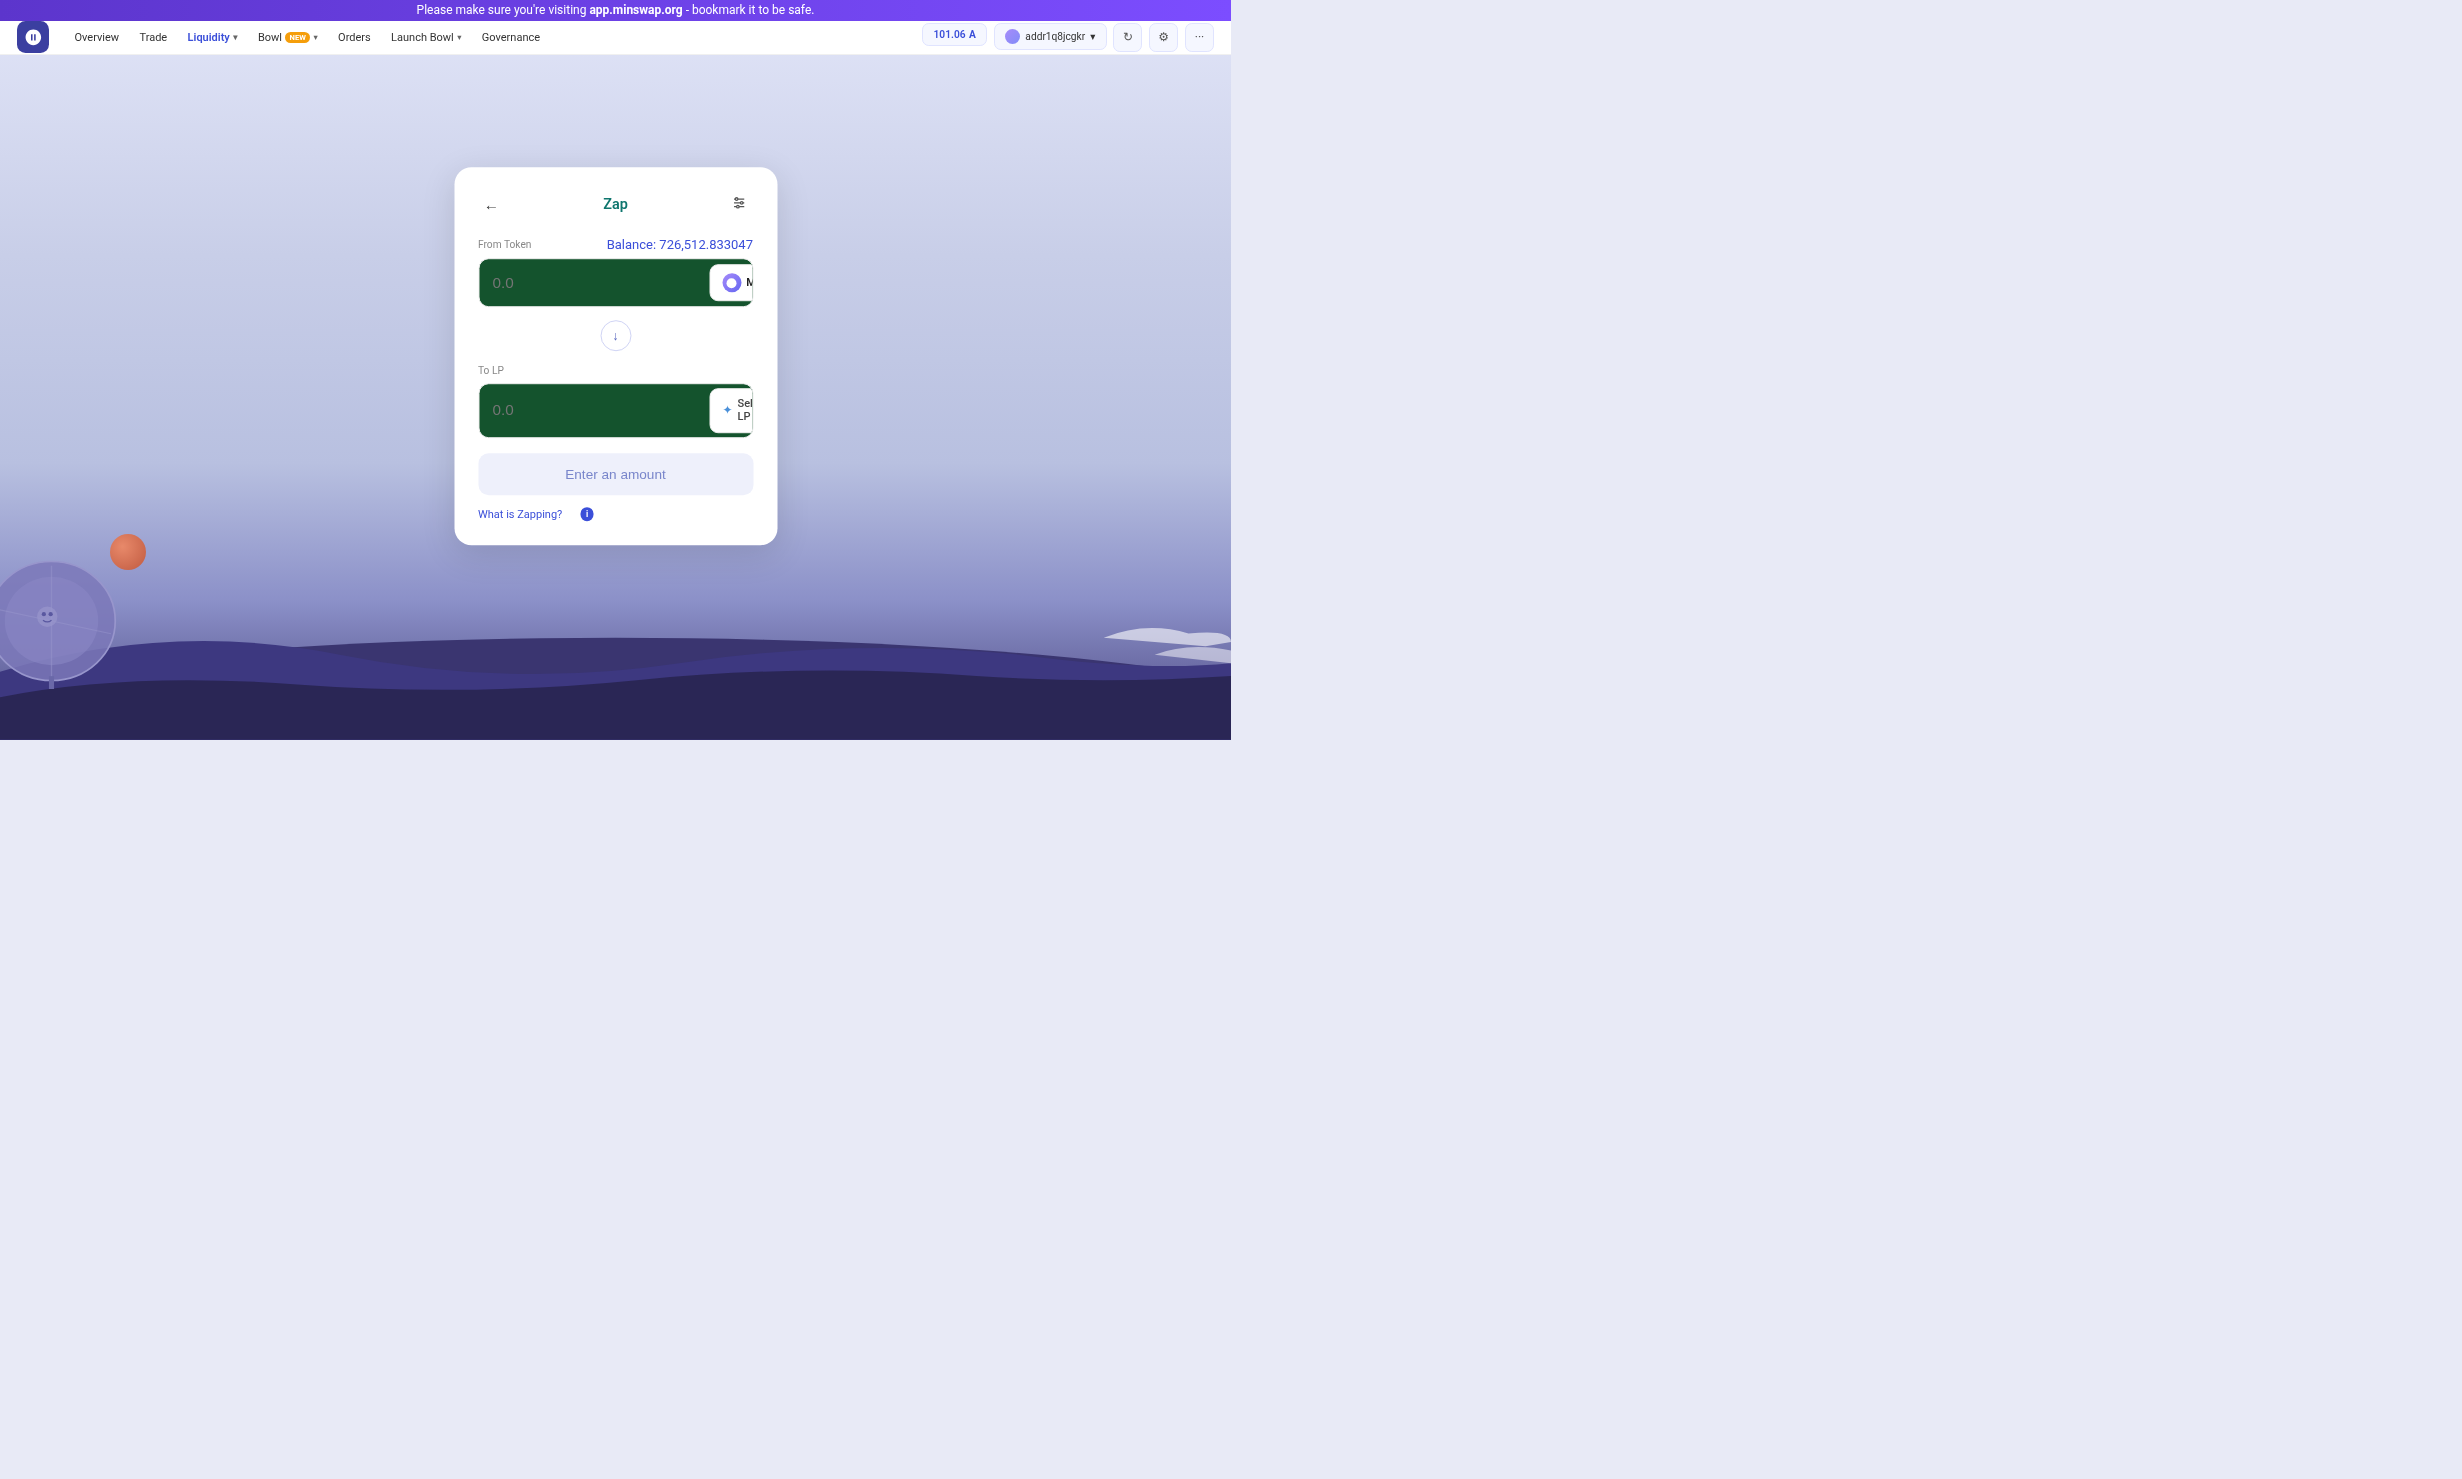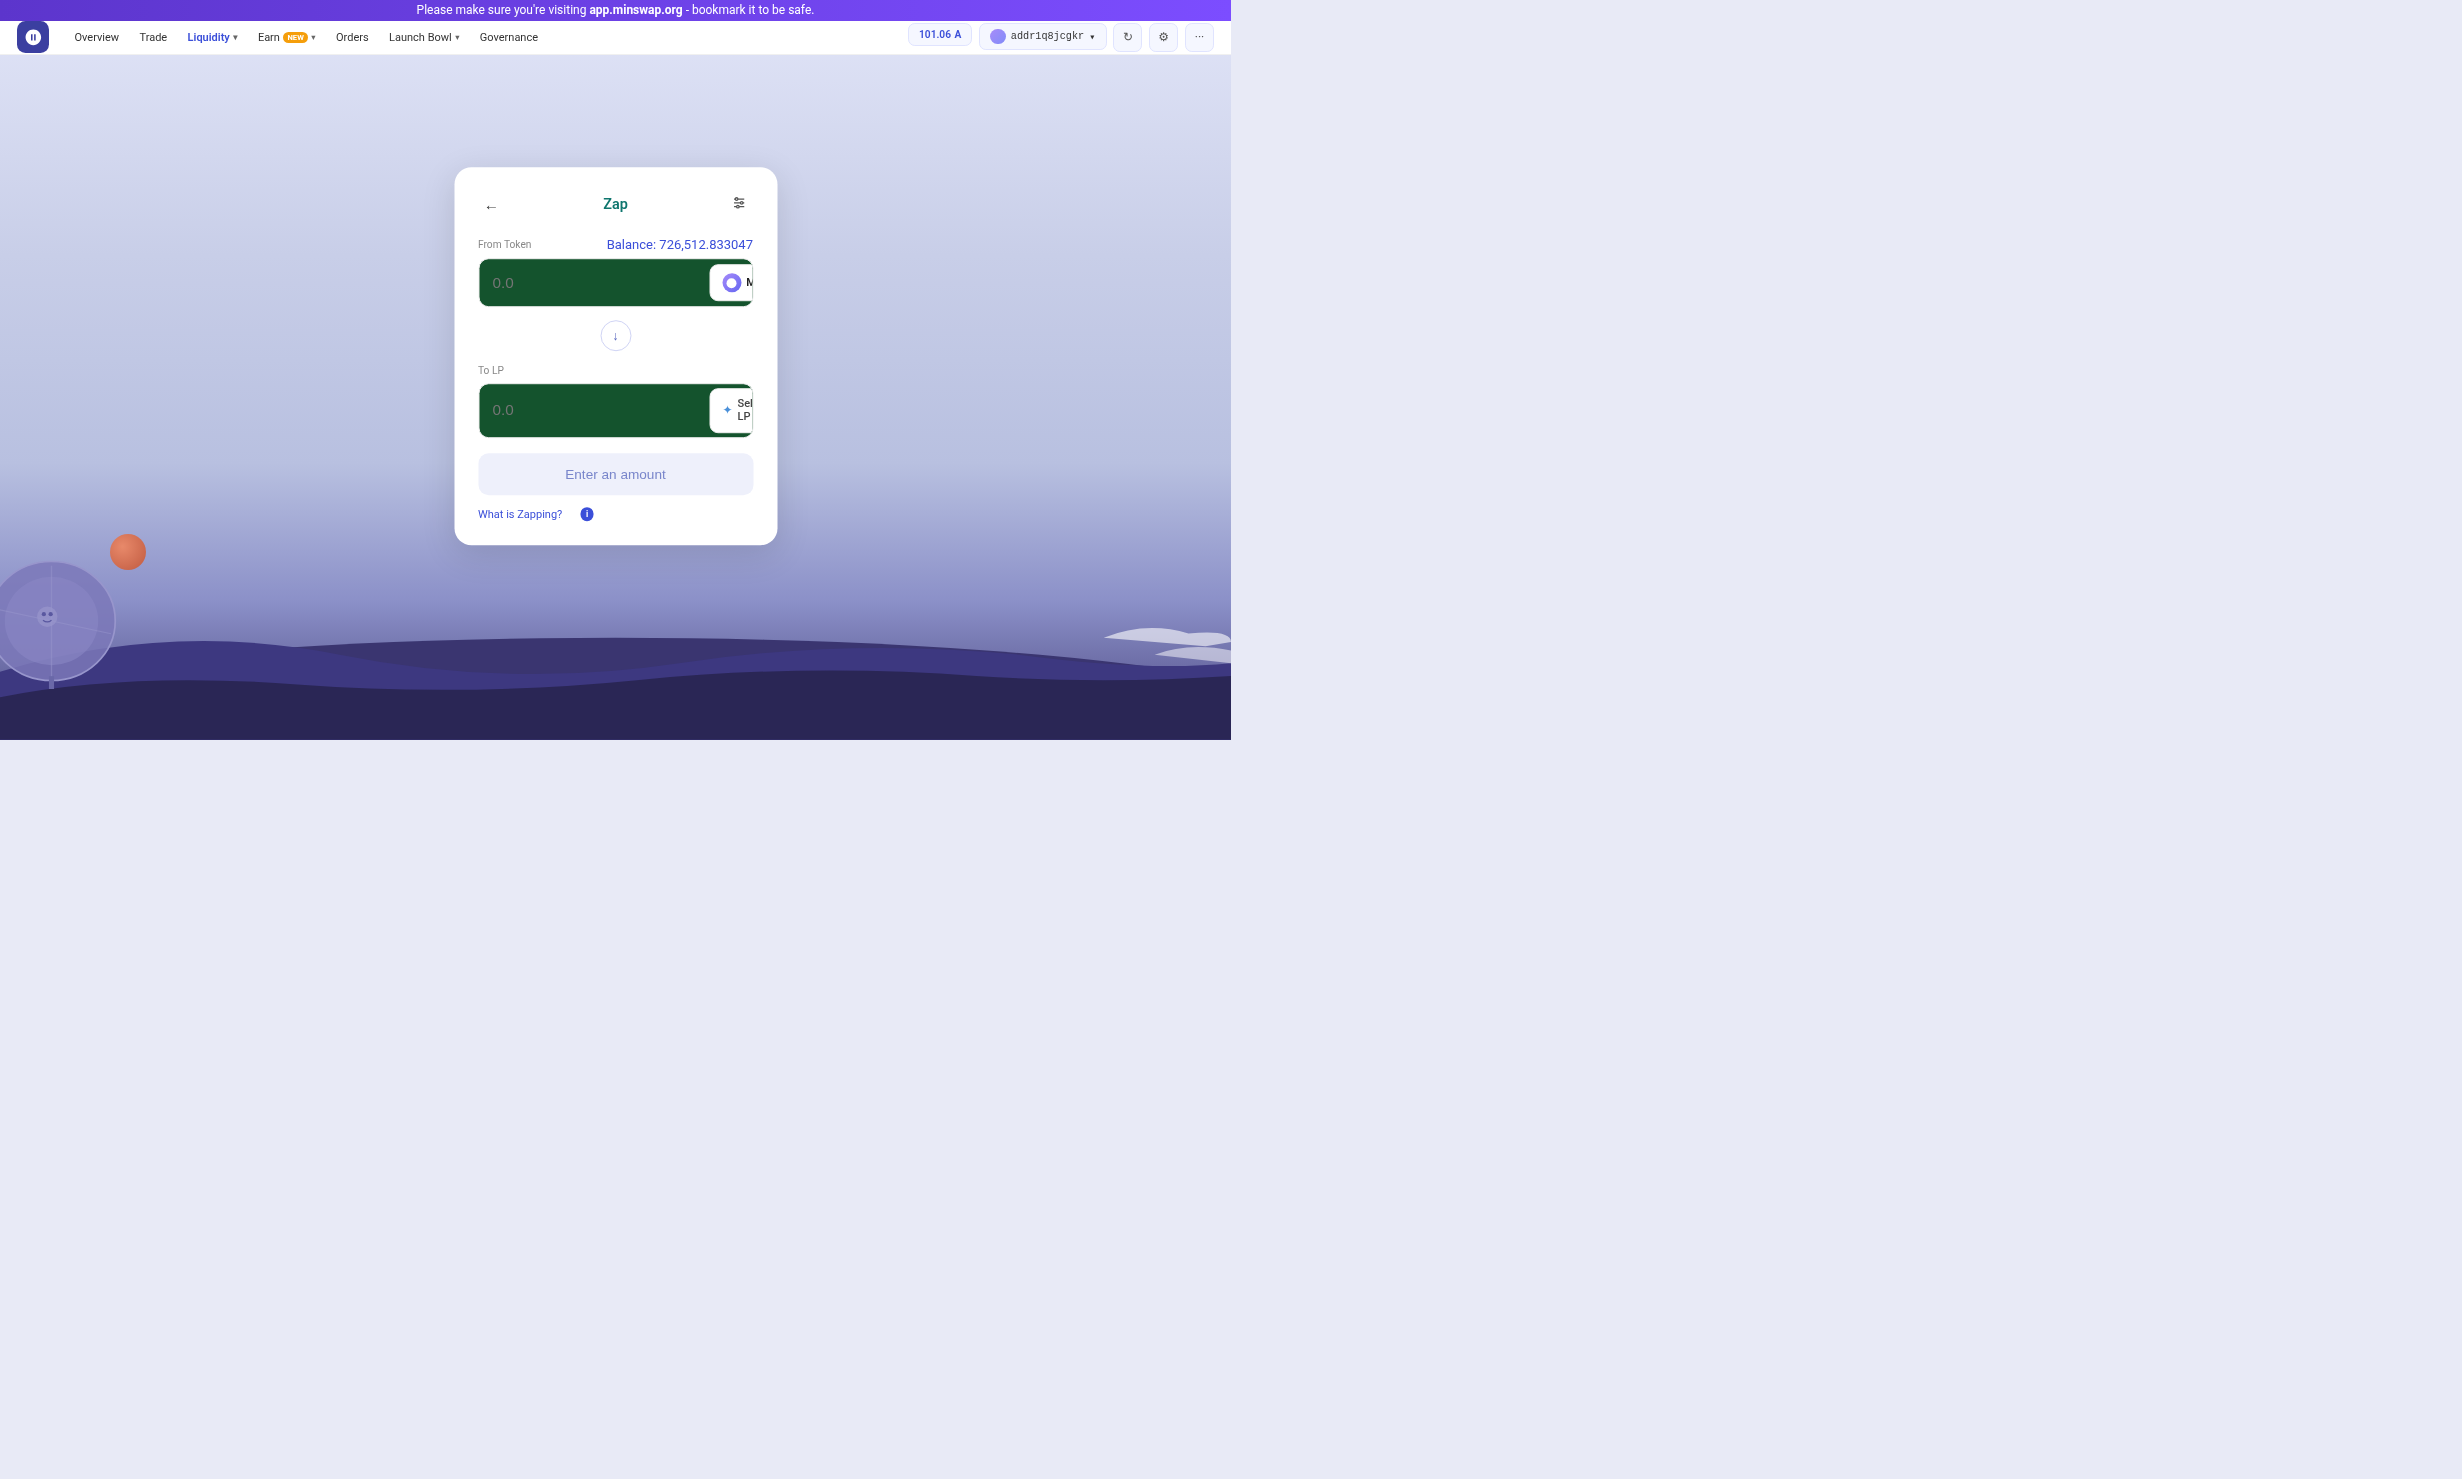--- a/index.html
+++ b/index.html
@@ -110,21 +110,20 @@
       background: #f5f7ff;
       border: 0.8px solid #e0e4ff;
       border-radius: 6.8px;
       padding: 5.1px 10.2px;
       font-size: 10.2px;
       color: #333;
       display: flex;
       align-items: center;
       gap: 5.1px;
       cursor: pointer;
-      font-family: Liberation Mono, monospace;
     }
     .wallet-avatar {
       width: 15.3px;
       height: 15.3px;
       border-radius: 50%;
       background: linear-gradient(135deg, #a78bfa, #818cf8);
     }
     .nav-icon-btn {
       width: 29px;
       height: 29px;
@@ -379,21 +378,21 @@
       <span>Overview</span>
     </div>
     <div class="nav-item">
       <span>Trade</span>
     </div>
     <div class="nav-item active">
       <span>Liquidity</span>
       <span class="chevron">▾</span>
     </div>
     <div class="nav-item">
-      <span>Earn</span>
+      <span>Bowl</span>
       <span class="nav-badge">New</span>
       <span class="chevron">▾</span>
     </div>
     <div class="nav-item">
       <span>Orders</span>
     </div>
     <div class="nav-item">
       <span>Launch Bowl</span>
       <span class="chevron">▾</span>
     </div>

